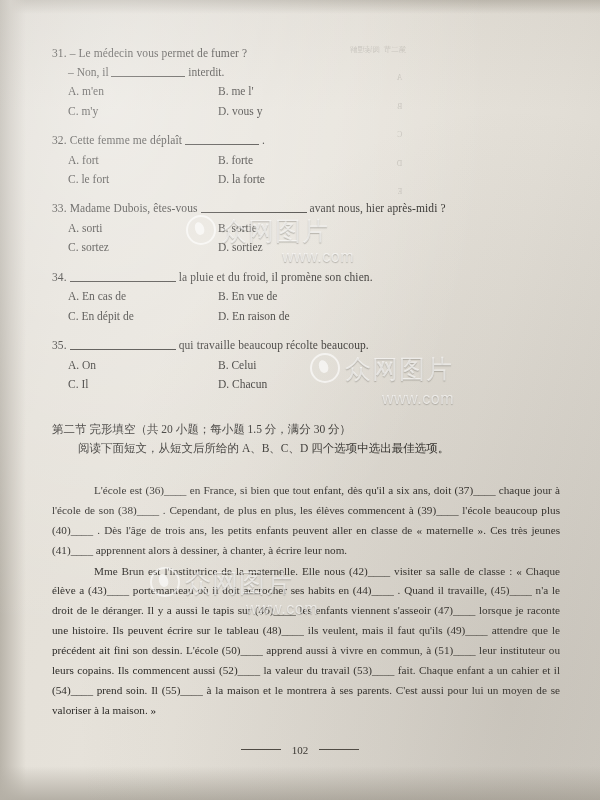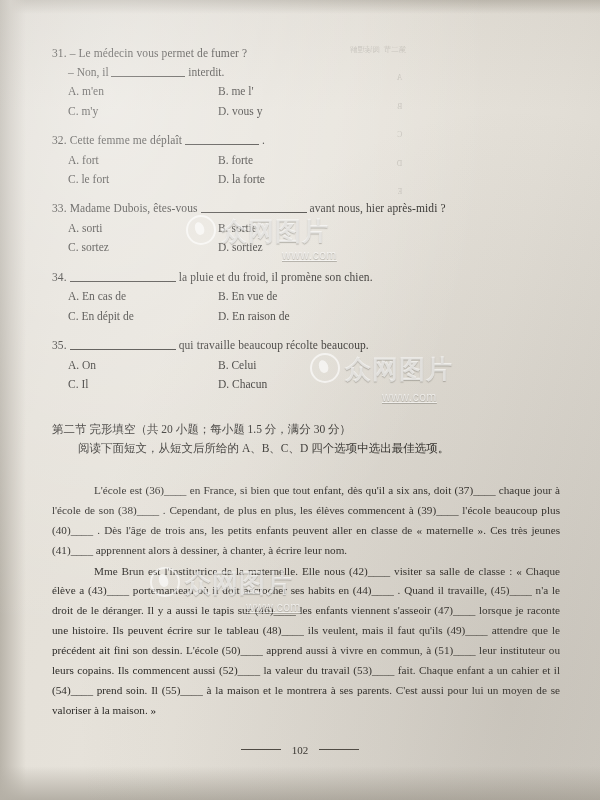--- a/index.html
+++ b/index.html
@@ -156,33 +156,32 @@
     margin: 0 8px;
   }
 
   
   .wm {
     position: absolute;
     z-index: 5;
     pointer-events: none;
     color: rgba(255,255,255,0.62);
     font-family: "Liberation Sans", sans-serif;
-    font-weight: bold;
+    font-weight: normal;
     text-shadow: 0 1px 1px rgba(90,85,78,0.35);
     white-space: nowrap;
   }
   .wm-main {
     font-size: 26px;
     letter-spacing: 1px;
   }
   .wm-sub {
-    font-size: 12px;
+    font-size: 16px;
     letter-spacing: 0.5px;
     font-weight: normal;
-    text-decoration: underline;
   }
   .wm-mark {
     display: inline-block;
     width: 26px;
     height: 26px;
     border-radius: 50%;
     border: 2px solid rgba(255,255,255,0.62);
     position: relative;
     vertical-align: -5px;
     margin-right: 5px;

